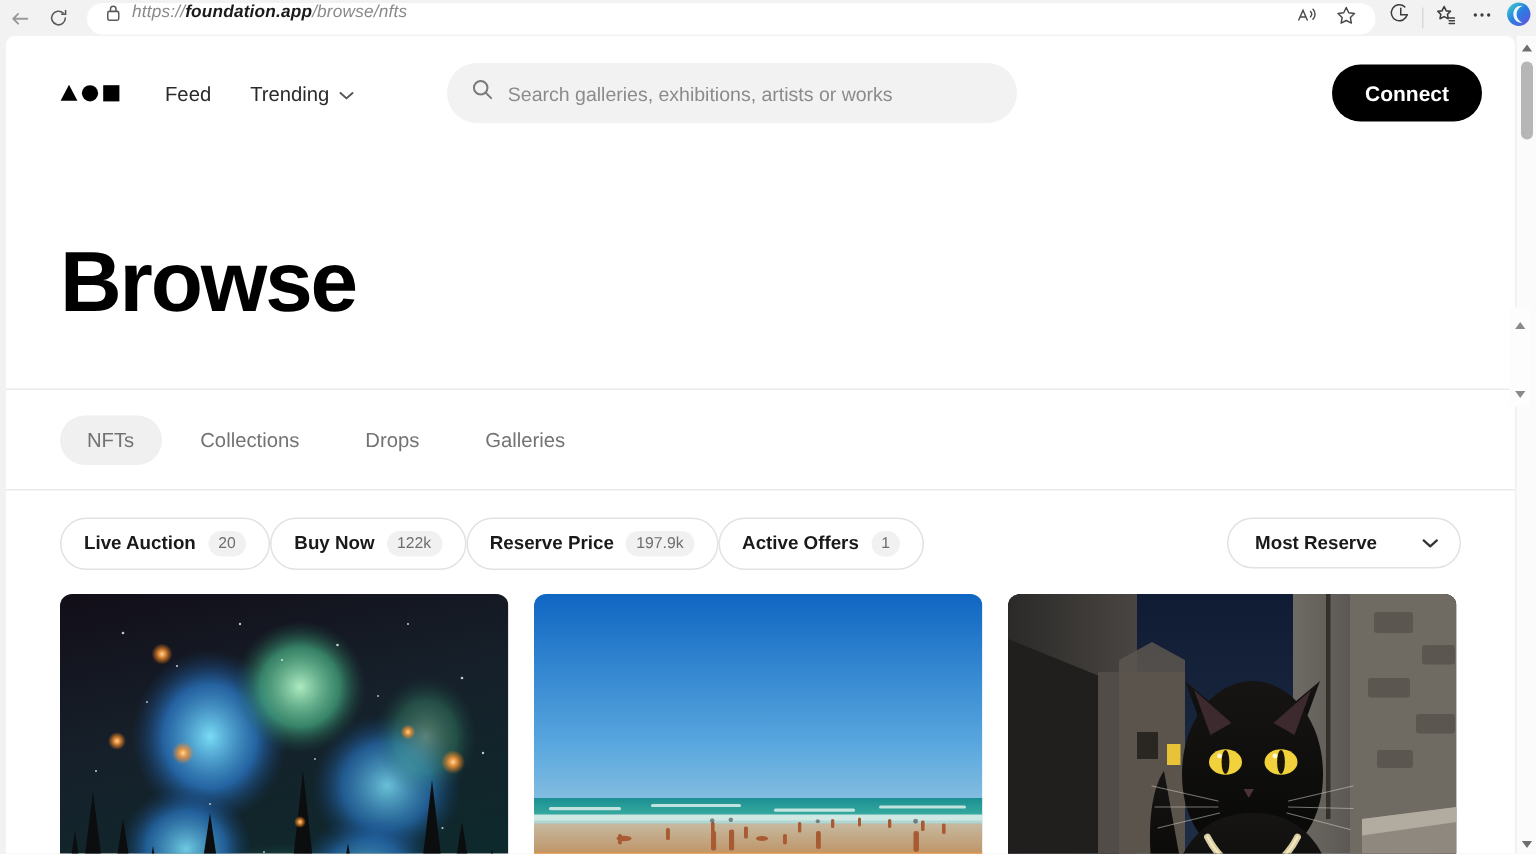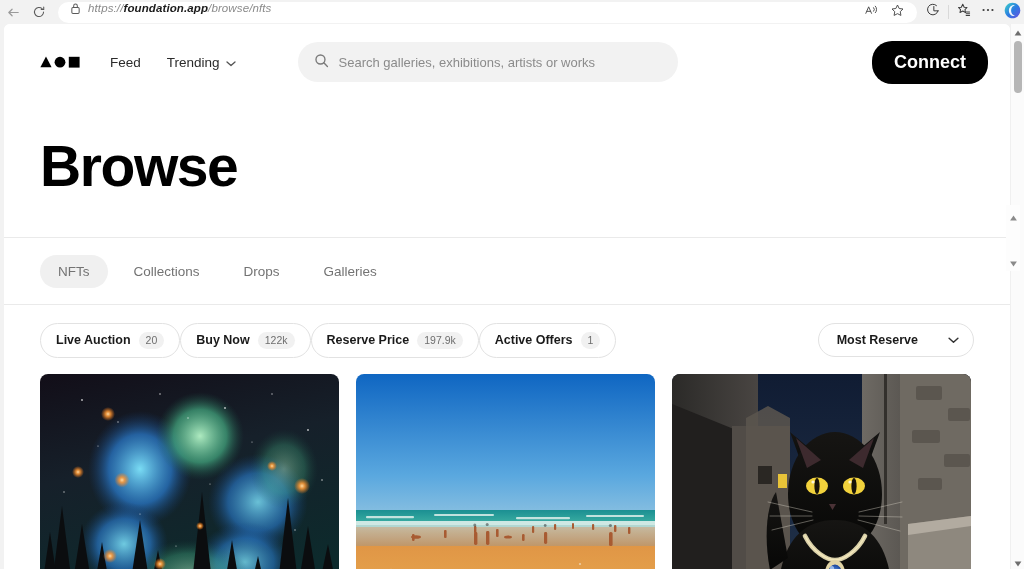--- a/index.html
+++ b/index.html
@@ -84,33 +84,33 @@
   }
   .searchbar input {
     border: none; outline: none; background: transparent;
     font-family: "Liberation Sans", sans-serif;
     font-size: 13px; color: #6b6b6b; width: 100%;
   }
   .searchbar input::placeholder { color: #8b8b8b; }
   .connect-btn {
     margin-left: auto;
     background: #000; color: #fff;
-    font-size: 18px; font-weight: 600;
+    font-size: 14px; font-weight: 600;
     border: none; border-radius: 20px;
     padding: 11px 22px;
     cursor: pointer;
     font-family: "Liberation Sans", sans-serif;
     flex: 0 0 auto;
   }
 
   
   .hero { padding: 38px 36px 42px; }
   .page-title {
     font-size: 57px; font-weight: 700; color: #000;
-    letter-spacing: -0.025em; line-height: 1;
+    letter-spacing: -0.025em; line-height: 1; margin-top: 22px;
   }
 
   
   .tabs-row {
     border-top: 1px solid #eaeaea;
     border-bottom: 1px solid #eaeaea;
     height: 68px;
     display: flex; align-items: center;
     padding: 0 36px;
     gap: 8px;

